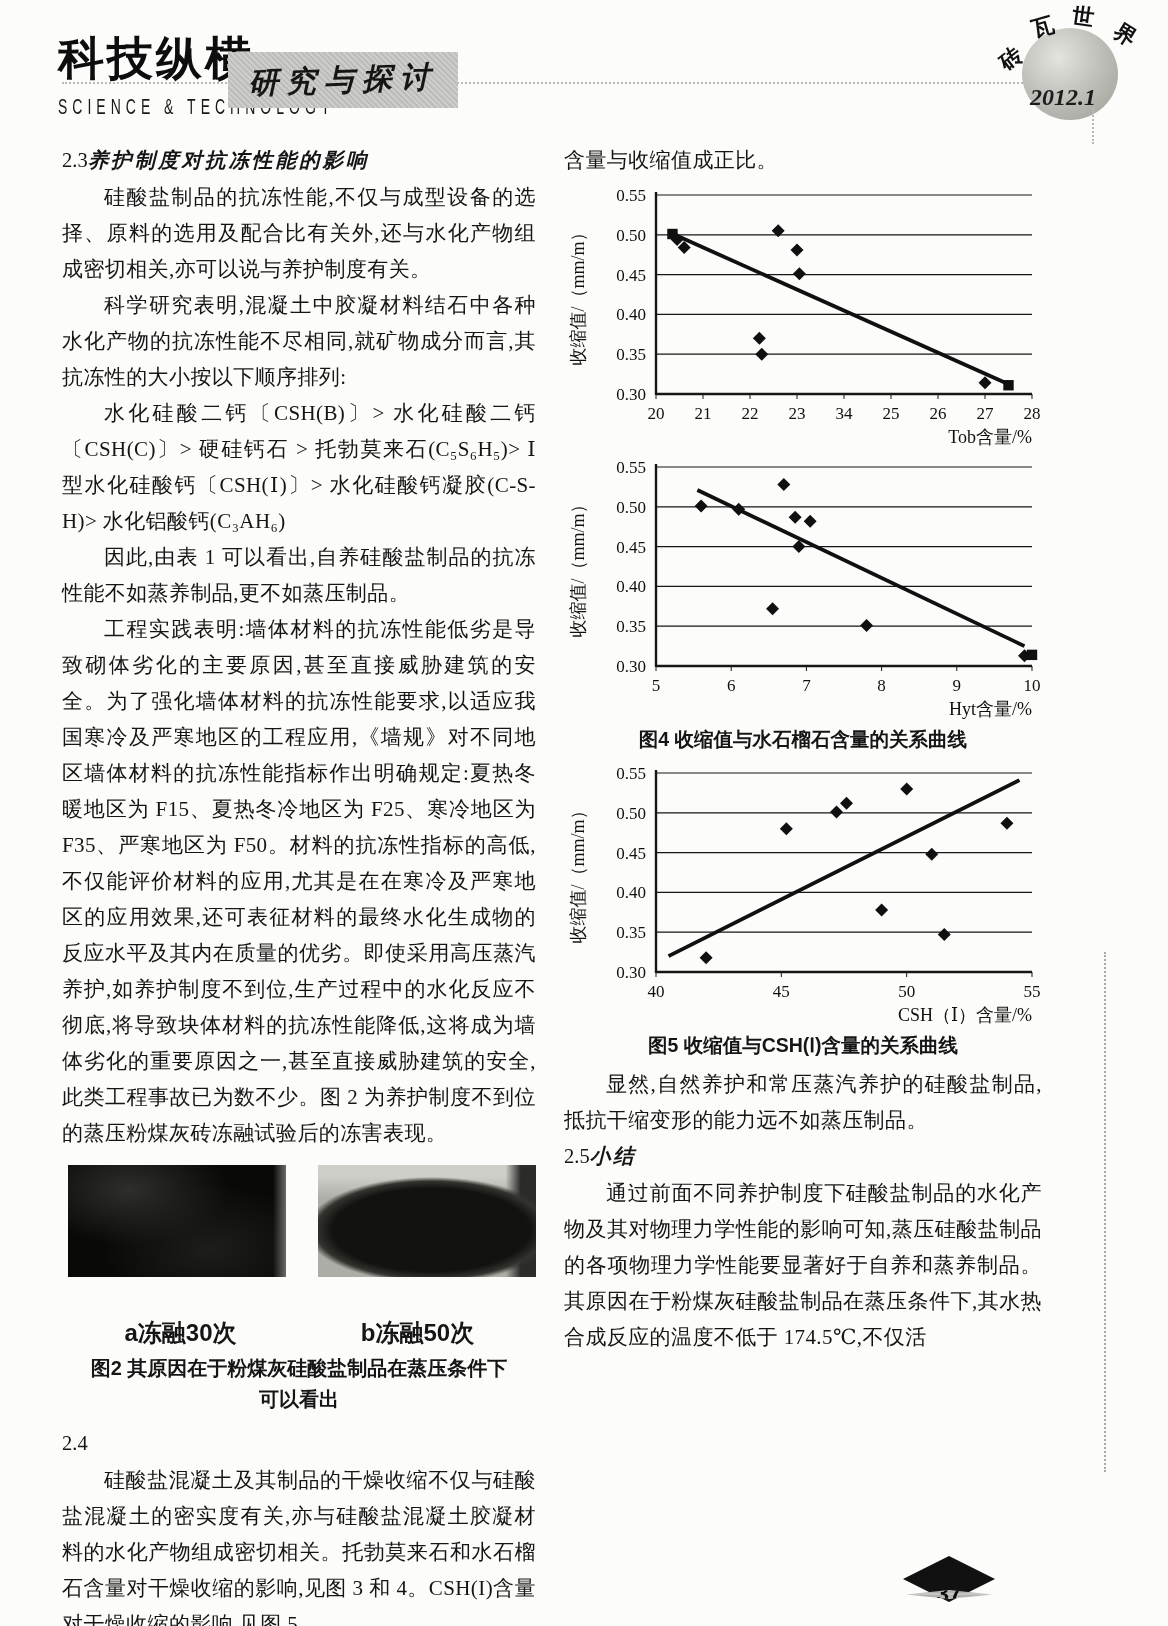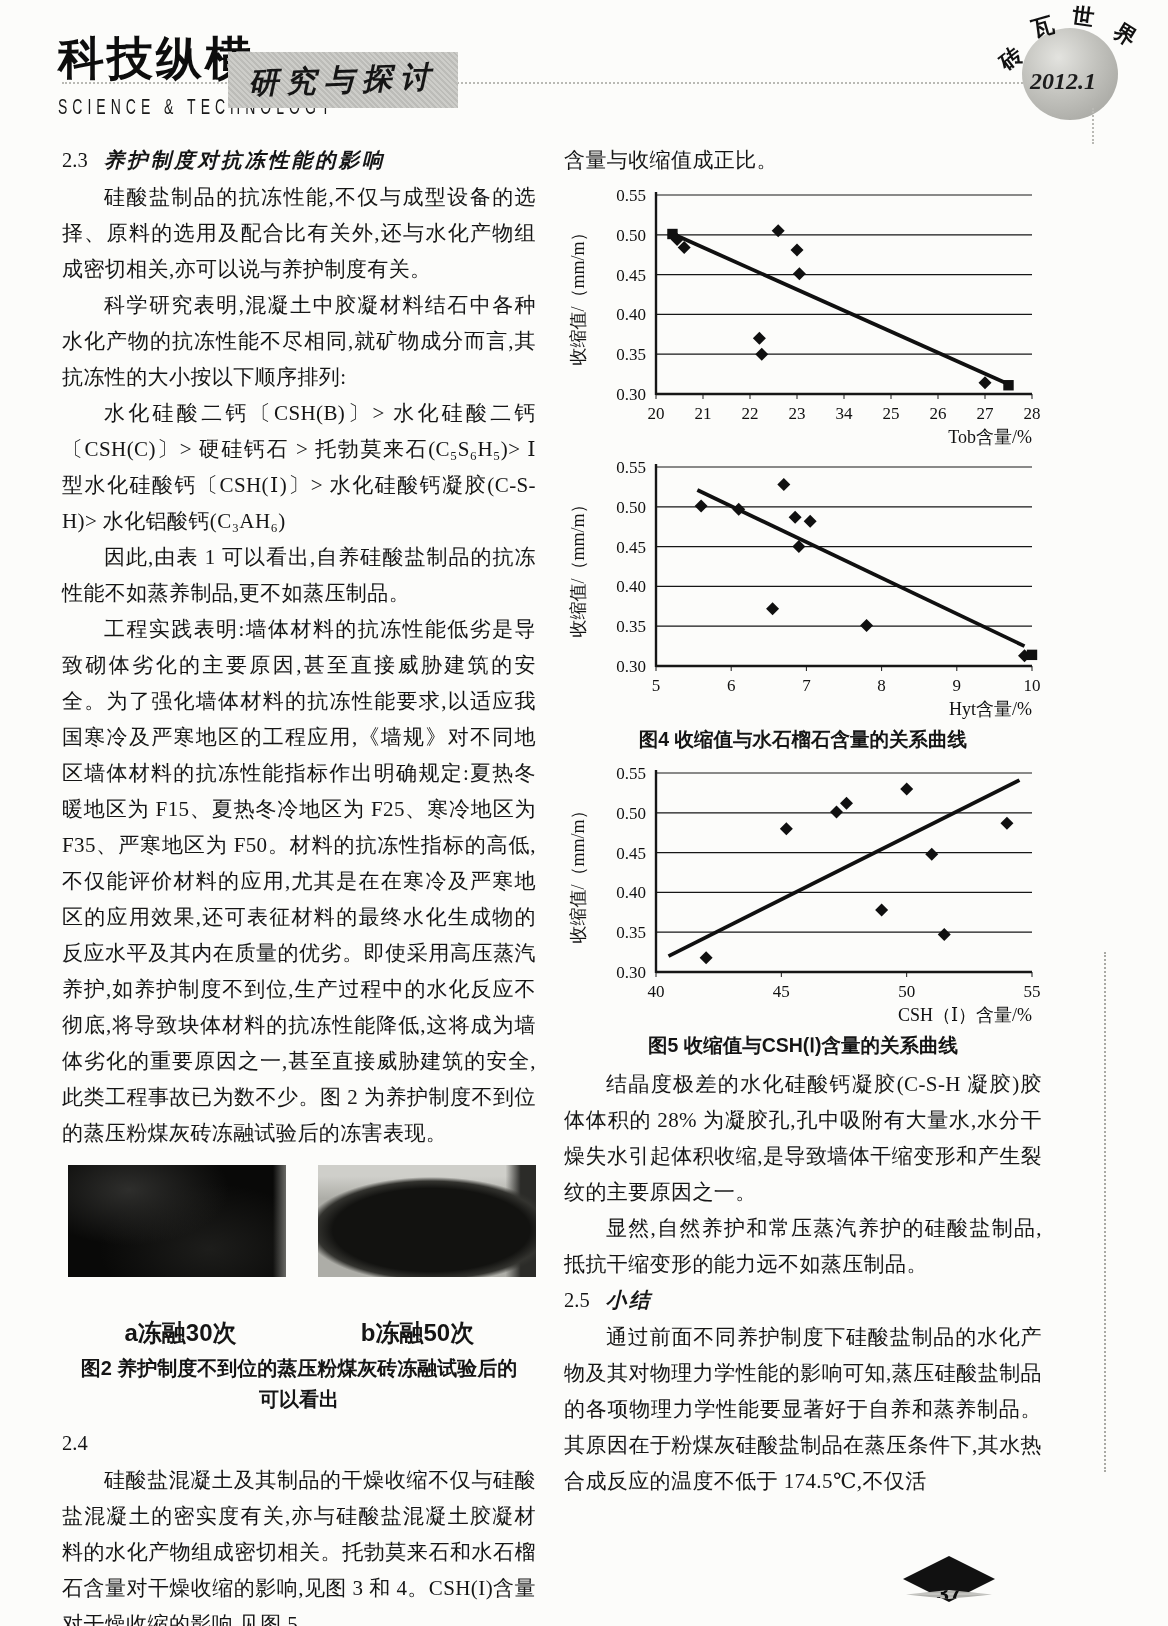--- a/index.html
+++ b/index.html
@@ -18,35 +18,35 @@
     position:absolute;left:228px;top:52px;width:230px;height:56px;
     background:repeating-linear-gradient(45deg,#cdcdc9 0 2px,#bcbcb8 2px 4px);
     display:flex;align-items:center;justify-content:center;
   }
   .stamp span{font-size:30px;font-weight:bold;font-style:italic;letter-spacing:8px;transform:rotate(-2deg);}
   .globe{position:absolute;left:1000px;top:6px;width:160px;height:124px;}
   .globe .ball{
     position:absolute;left:22px;top:22px;width:96px;height:92px;border-radius:50%;
     background:radial-gradient(circle at 38% 32%,#e3e3df 0%,#c2c2bd 45%,#9d9d98 100%);
   }
-  .globe .yr{position:absolute;left:30px;top:62px;font-size:24px;font-weight:bold;font-style:italic;color:#1c1c1c;}
+  .globe .yr{position:absolute;left:30px;top:78px;font-size:24px;font-weight:bold;font-style:italic;color:#1c1c1c;}
   .globe .ch{position:absolute;font-size:22px;font-weight:bold;color:#111;}
   .ch.c0{left:0px;top:38px;transform:rotate(-38deg);}
   .ch.c1{left:32px;top:6px;transform:rotate(-16deg);}
   .ch.c2{left:72px;top:-4px;transform:rotate(8deg);}
   .ch.c3{left:114px;top:14px;transform:rotate(32deg);}
   .globe-tick{position:absolute;left:1092px;top:108px;height:36px;border-left:2px dotted #b9b9b4;}
   .right-rule{position:absolute;left:1104px;top:952px;height:520px;border-left:2px dotted #a9a9a4;}
   
   .col{position:absolute;top:142px;}
   .col-left{left:62px;width:474px;}
   .col-right{left:564px;width:478px;}
   p.body{margin:0;font-size:21px;line-height:36px;text-align:justify;text-indent:2em;letter-spacing:0.4px;}
   p.noind{text-indent:0;}
-  .sec{margin:0;font-size:20.5px;line-height:37px;font-weight:normal;display:flex;gap:16px;}
+  .sec{margin:0;font-size:20.5px;line-height:37px;font-weight:normal;display:flex;}
   .sec .num{font-style:normal;}
   .sec .t{font-style:italic;letter-spacing:3px;font-weight:bold;}
   
   .photos{display:flex;gap:32px;margin:14px 0 2px 6px;}
   .photo{width:221px;height:112px;}
   .photo-a{
     background:
       linear-gradient(to left,#6a6a66 0,rgba(0,0,0,0) 6%),
       radial-gradient(ellipse at 28% 22%,#2e2e2c 0%,rgba(0,0,0,0) 45%),
       radial-gradient(ellipse at 65% 75%,#1d1d1b 0%,rgba(0,0,0,0) 55%),
@@ -109,21 +109,21 @@
   <p class="body">工程实践表明:墙体材料的抗冻性能低劣是导致砌体劣化的主要原因,甚至直接威胁建筑的安全。为了强化墙体材料的抗冻性能要求,以适应我国寒冷及严寒地区的工程应用,《墙规》对不同地区墙体材料的抗冻性能指标作出明确规定:夏热冬暖地区为 F15、夏热冬冷地区为 F25、寒冷地区为 F35、严寒地区为 F50。材料的抗冻性指标的高低,不仅能评价材料的应用,尤其是在在寒冷及严寒地区的应用效果,还可表征材料的最终水化生成物的反应水平及其内在质量的优劣。即使采用高压蒸汽养护,如养护制度不到位,生产过程中的水化反应不彻底,将导致块体材料的抗冻性能降低,这将成为墙体劣化的重要原因之一,甚至直接威胁建筑的安全,此类工程事故已为数不少。图 2 为养护制度不到位的蒸压粉煤灰砖冻融试验后的冻害表现。</p>
 
   <div class="photos">
     <div class="photo photo-a"></div>
     <div class="photo photo-b"></div>
   </div>
   <div class="photo-labels">
     <div class="photo-label">a冻融30次</div>
     <div class="photo-label">b冻融50次</div>
   </div>
-  <p class="figcap">图2  养护制度不到位的蒸压粉煤灰砖冻融试验后的</p>
+  <p class="figcap">图2  其原因在于粉煤灰硅酸盐制品在蒸压条件下</p>
   <p class="figcap" style="margin-top:0;">可以看出</p>
 
   <h3 class="sec" style="margin-top:10px;">
     <span class="num">2.4</span>
   </h3>
   <p class="body">硅酸盐混凝土及其制品的干燥收缩不仅与硅酸盐混凝土的密实度有关,亦与硅酸盐混凝土胶凝材料的水化产物组成密切相关。托勃莫来石和水石榴石含量对干燥收缩的影响,见图 3 和 4。CSH(I)含量对干燥收缩的影响,见图 5。</p>
   <p class="body">从图 3、4 和 5 可以看出:水化产物中托勃莫来石和水石榴石含量与收缩值呈线性负相关, CSH(I)</p>
 </div>
 
 <div class="col col-right">
@@ -254,21 +254,20 @@
         <polygon points="282.50666666666666,36.74800000000002 289.00666666666666,43.24800000000002 282.50666666666666,49.74800000000002 276.00666666666666,43.24800000000002" fill="#101010"></polygon>
         <polygon points="342.66666666666663,22.42000000000001 349.16666666666663,28.92000000000001 342.66666666666663,35.42000000000001 336.16666666666663,28.92000000000001" fill="#101010"></polygon>
         <polygon points="317.6,143.412 324.1,149.912 317.6,156.412 311.1,149.912" fill="#101010"></polygon>
         <polygon points="367.7333333333333,87.69200000000001 374.2333333333333,94.19200000000001 367.7333333333333,100.69200000000001 361.2333333333333,94.19200000000001" fill="#101010"></polygon>
         <polygon points="380.2666666666667,168.08800000000002 386.7666666666667,174.58800000000002 380.2666666666667,181.08800000000002 373.7666666666667,174.58800000000002" fill="#101010"></polygon>
         <polygon points="442.93333333333334,56.64800000000003 449.43333333333334,63.14800000000003 442.93333333333334,69.64800000000002 436.43333333333334,63.14800000000003" fill="#101010"></polygon>
       </svg>
   </div>
   <p class="chartcap">图5  收缩值与CSH(Ⅰ)含量的关系曲线</p>
 
-  <p class="body">结晶度极差的水化硅酸钙凝胶(C-S-H 凝胶)胶体体积的 28% 为凝胶孔,孔中吸附有大量水,水分干燥失水引起体积收缩,是导致墙体干缩变形和产生裂纹的主要原因之一。</p>
   <p class="body">显然,自然养护和常压蒸汽养护的硅酸盐制品,抵抗干缩变形的能力远不如蒸压制品。</p>
   <h3 class="sec">
     <span class="num">2.5</span>
     <span class="t">小结</span>
   </h3>
   <p class="body">通过前面不同养护制度下硅酸盐制品的水化产物及其对物理力学性能的影响可知,蒸压硅酸盐制品的各项物理力学性能要显著好于自养和蒸养制品。其原因在于粉煤灰硅酸盐制品在蒸压条件下,其水热合成反应的温度不低于 174.5℃,不仅活</p>
 </div>
 
 <div class="pagenum">
   <div class="d-outer"></div>

